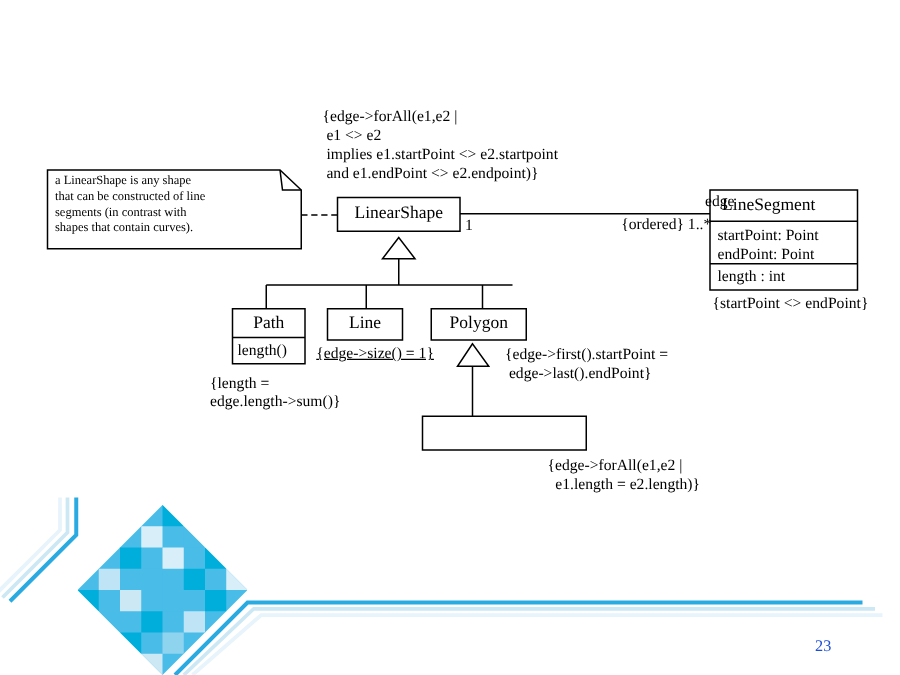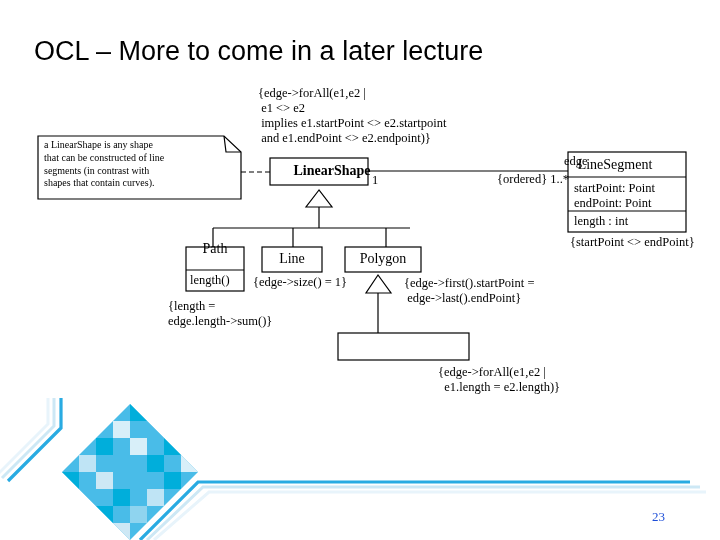--- a/index.html
+++ b/index.html
@@ -116,21 +116,20 @@
     top: 390px;
     width: 720px;
     height: 150px;
   }
 </style>
 </head>
 <body>
 
 <div id="slide">
 
-  <div id="slide-title">OCL – More to come in a later lecture</div>
 
   <div id="diagram">
 
     <svg id="diagram-svg" width="720" height="400" viewBox="0 0 720 400">
 
       <g stroke="#000000" fill="none" stroke-width="1.2">
 
         <path d="M 38 136 L 224 136 L 241 152 L 241 199 L 38 199 Z"></path>
         <path d="M 224 136 L 226 152 L 241 152"></path>
 
@@ -172,39 +171,39 @@
     <div class="ocl" style="left:258px; top:86px;">{edge-&gt;forAll(e1,e2 |
  e1 &lt;&gt; e2
  implies e1.startPoint &lt;&gt; e2.startpoint
  and e1.endPoint &lt;&gt; e2.endpoint)}</div>
 
     <div class="note-text" style="left:44px; top:139px; width:195px;">a LinearShape is any shape
 that can be constructed of line
 segments (in contrast with
 shapes that contain curves).</div>
 
-    <div class="cls-name" style="left:283px; top:163px; width:98px;font-weight:bold;">LinearShape</div>
+    <div class="cls-name" style="left:270px; top:163px; width:98px;">LinearShape</div>
 
     <div class="assoc-label" style="left:372px; top:173px;">1</div>
     <div class="assoc-label" style="left:528px; top:154px;margin-left:36px;">edge</div>
     <div class="assoc-label" style="left:497px; top:172px;">{ordered} 1..*</div>
 
     <div class="cls-name" style="left:568px; top:157px; width:94px;">LineSegment</div>
     <div class="cls-attr" style="left:574px; top:181px;">startPoint: Point</div>
     <div class="cls-attr" style="left:574px; top:196px;">endPoint: Point</div>
     <div class="cls-attr" style="left:574px; top:214px;">length : int</div>
     <div class="ocl" style="left:570px; top:235px;">{startPoint &lt;&gt; endPoint}</div>
 
-    <div class="cls-name" style="left:186px; top:241px; width:58px;">Path</div>
+    <div class="cls-name" style="left:186px; top:251px; width:58px;">Path</div>
     <div class="cls-attr" style="left:190px; top:273px;">length()</div>
     <div class="ocl" style="left:168px; top:299px;">{length =
 edge.length-&gt;sum()}</div>
 
     <div class="cls-name" style="left:262px; top:251px; width:60px;">Line</div>
-    <div class="ocl" style="left:253px; top:275px;">{edge-&gt;size() = 1}</div>
+    <div class="ocl" style="left:253px; top:275px;text-decoration:underline;">{edge-&gt;size() = 1}</div>
 
     <div class="cls-name" style="left:345px; top:251px; width:76px;">Polygon</div>
     <div class="ocl" style="left:404px; top:276px;">{edge-&gt;first().startPoint =
  edge-&gt;last().endPoint}</div>
 
     <div class="ocl" style="left:438px; top:365px;">{edge-&gt;forAll(e1,e2 |
   e1.length = e2.length)}</div>
 
   </div>
 

